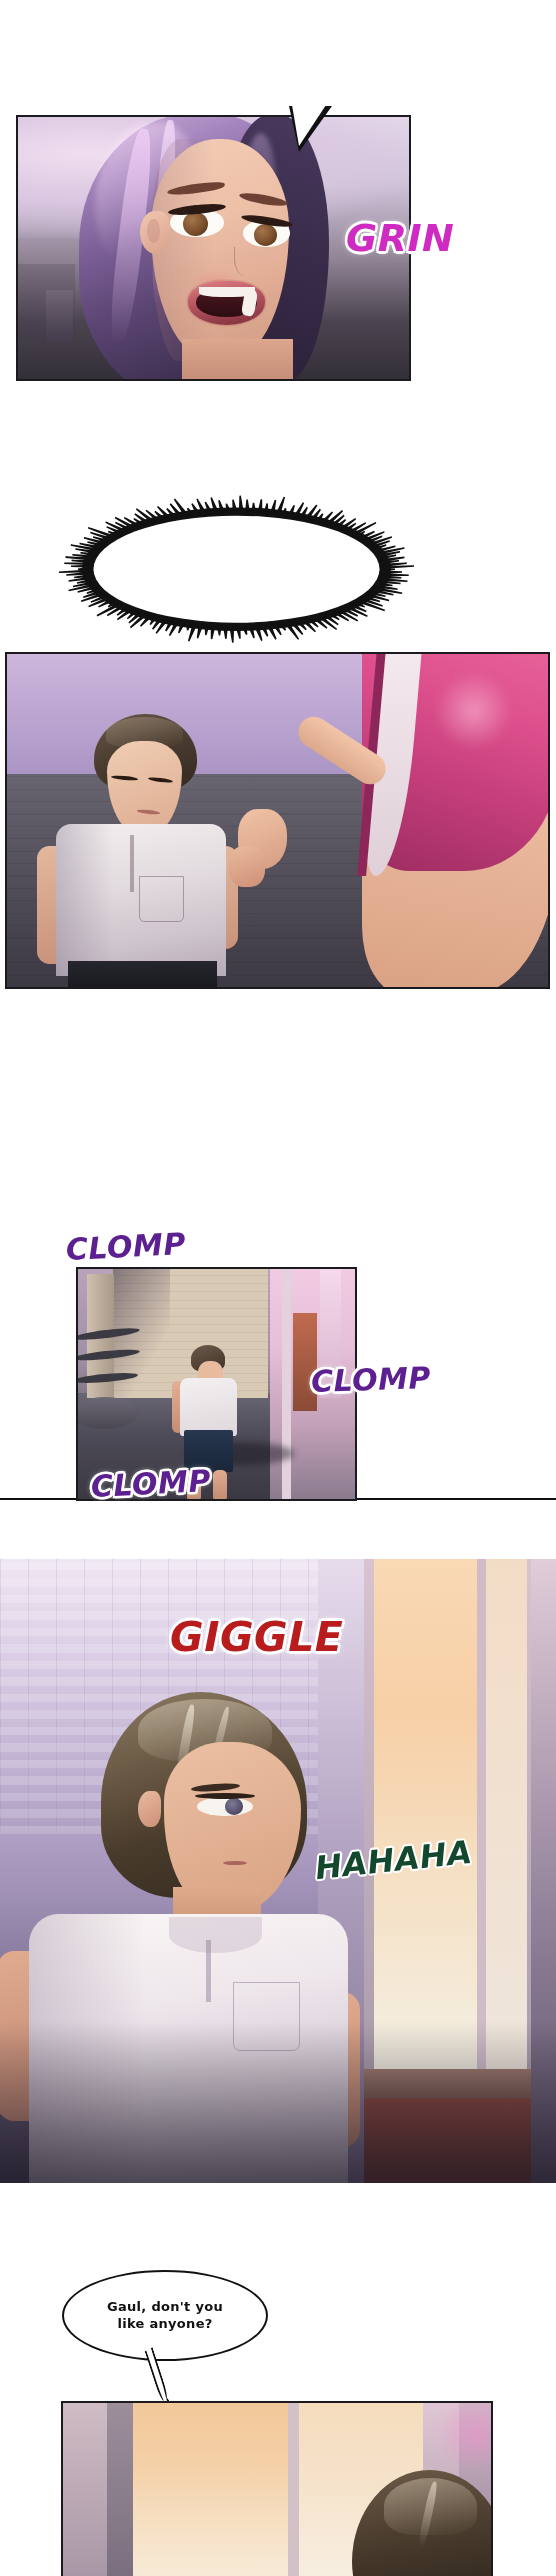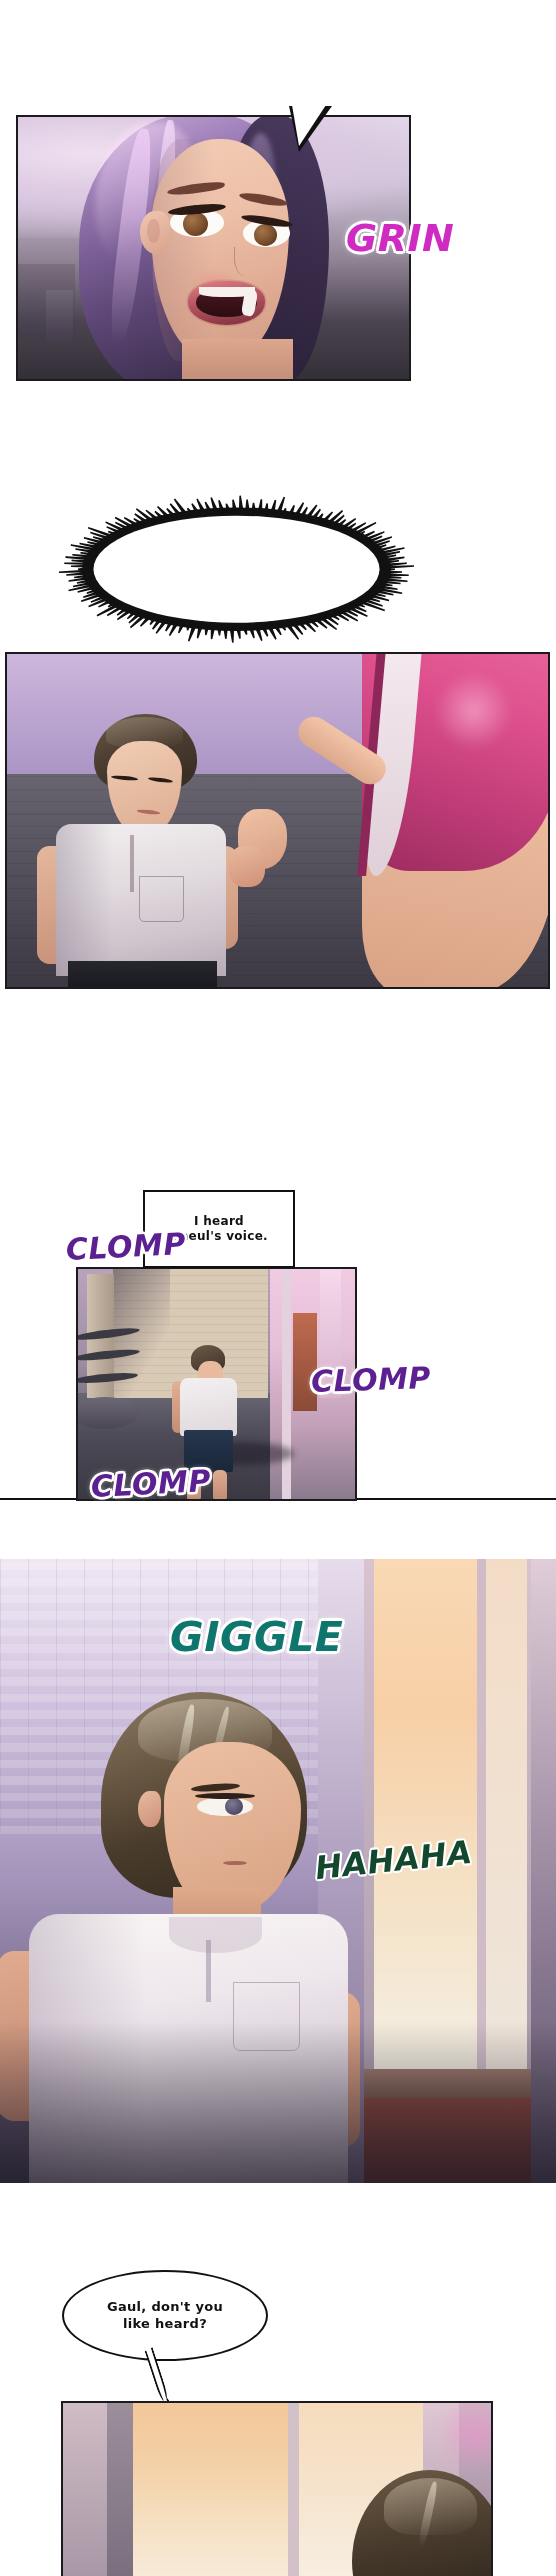--- a/index.html
+++ b/index.html
@@ -90,21 +90,21 @@
   .sfx.grin{font-size:38px;color:#cf2bc2;font-style:italic;
        text-shadow:
          -2.6px 0 0 #fff,2.6px 0 0 #fff,0 -2.6px 0 #fff,0 2.6px 0 #fff,
          -2.1px -2.1px 0 #fff,2.1px -2.1px 0 #fff,-2.1px 2.1px 0 #fff,2.1px 2.1px 0 #fff,
          0 0 7.2px rgba(255,255,255,.9);}
   .sfx.clomp{font-size:30px;color:#5c2090;font-style:italic;
        text-shadow:
          -2.6px 0 0 #fff,2.6px 0 0 #fff,0 -2.6px 0 #fff,0 2.6px 0 #fff,
          -2.1px -2.1px 0 #fff,2.1px -2.1px 0 #fff,-2.1px 2.1px 0 #fff,2.1px 2.1px 0 #fff,
          0 0 6.2px rgba(255,255,255,.95);}
-  .sfx.giggle{font-size:41px;color:#0f766e;font-style:italic;
+  .sfx.giggle{font-size:41px;color:#b91c1c;font-style:italic;
        text-shadow:
          -2.6px 0 0 #fff,2.6px 0 0 #fff,0 -2.6px 0 #fff,0 2.6px 0 #fff,
          -2.1px -2.1px 0 #fff,2.1px -2.1px 0 #fff,-2.1px 2.1px 0 #fff,2.1px 2.1px 0 #fff,
          0 0 8.2px rgba(255,255,255,.95);}
   .sfx.haha{font-size:32px;color:#14482e;font-style:italic;
        text-shadow:
          -2.1px 0 0 #fff,2.1px 0 0 #fff,0 -2.1px 0 #fff,0 2.1px 0 #fff,
          -1.5px -1.5px 0 #fff,1.5px -1.5px 0 #fff,-1.5px 1.5px 0 #fff,1.5px 1.5px 0 #fff;}
 
   
@@ -441,26 +441,20 @@
     <div class="shadow"></div>
     <div class="b2armL"></div>
     <div class="b2hair"></div>
     <div class="b2face"></div>
     <div class="b2shirt"></div>
     <div class="b2shorts"></div>
     <div class="b2legL"></div>
     <div class="b2legR"></div>
   </div>
 
-  <div class="bubble rect" id="b3">
-    <div>
-      <span>I heard</span><br>
-      <span>Gaeul's voice.</span>
-    </div>
-  </div>
 
   <div class="sfx clomp" style="left:66px;top:1232px;transform:rotate(-3deg);">CLOMP</div>
   <div class="sfx clomp" style="left:311px;top:1365px;transform:rotate(-2deg);">CLOMP</div>
   <div class="sfx clomp" style="left:91px;top:1469px;transform:rotate(-3deg);">CLOMP</div>
 
   <div class="panel noborder" id="p4">
     <div class="wallL"></div>
     <div class="wallTex"></div>
     <div class="pillar"></div>
     <div class="winFrame"></div>
@@ -492,21 +486,21 @@
     <div class="pocket"></div>
     <div class="dark"></div>
   </div>
 
   <div class="sfx giggle" style="left:170px;top:1617px;">GIGGLE</div>
   <div class="sfx haha" style="left:315px;top:1844px;transform:rotate(-6deg);">HAHAHA</div>
 
   <div class="bubble ellipse" id="b4">
     <div>
       <span>Gaul, don't you</span><br>
-      <span>like heard?</span>
+      <span>like anyone?</span>
     </div>
   </div>
   <div id="b4-tailA"></div>
   <div id="b4-tailB"></div>
 
   <div class="panel" id="p5">
     <div class="frameL"></div>
     <div class="frameL2"></div>
     <div class="pane1"></div>
     <div class="mull"></div>

